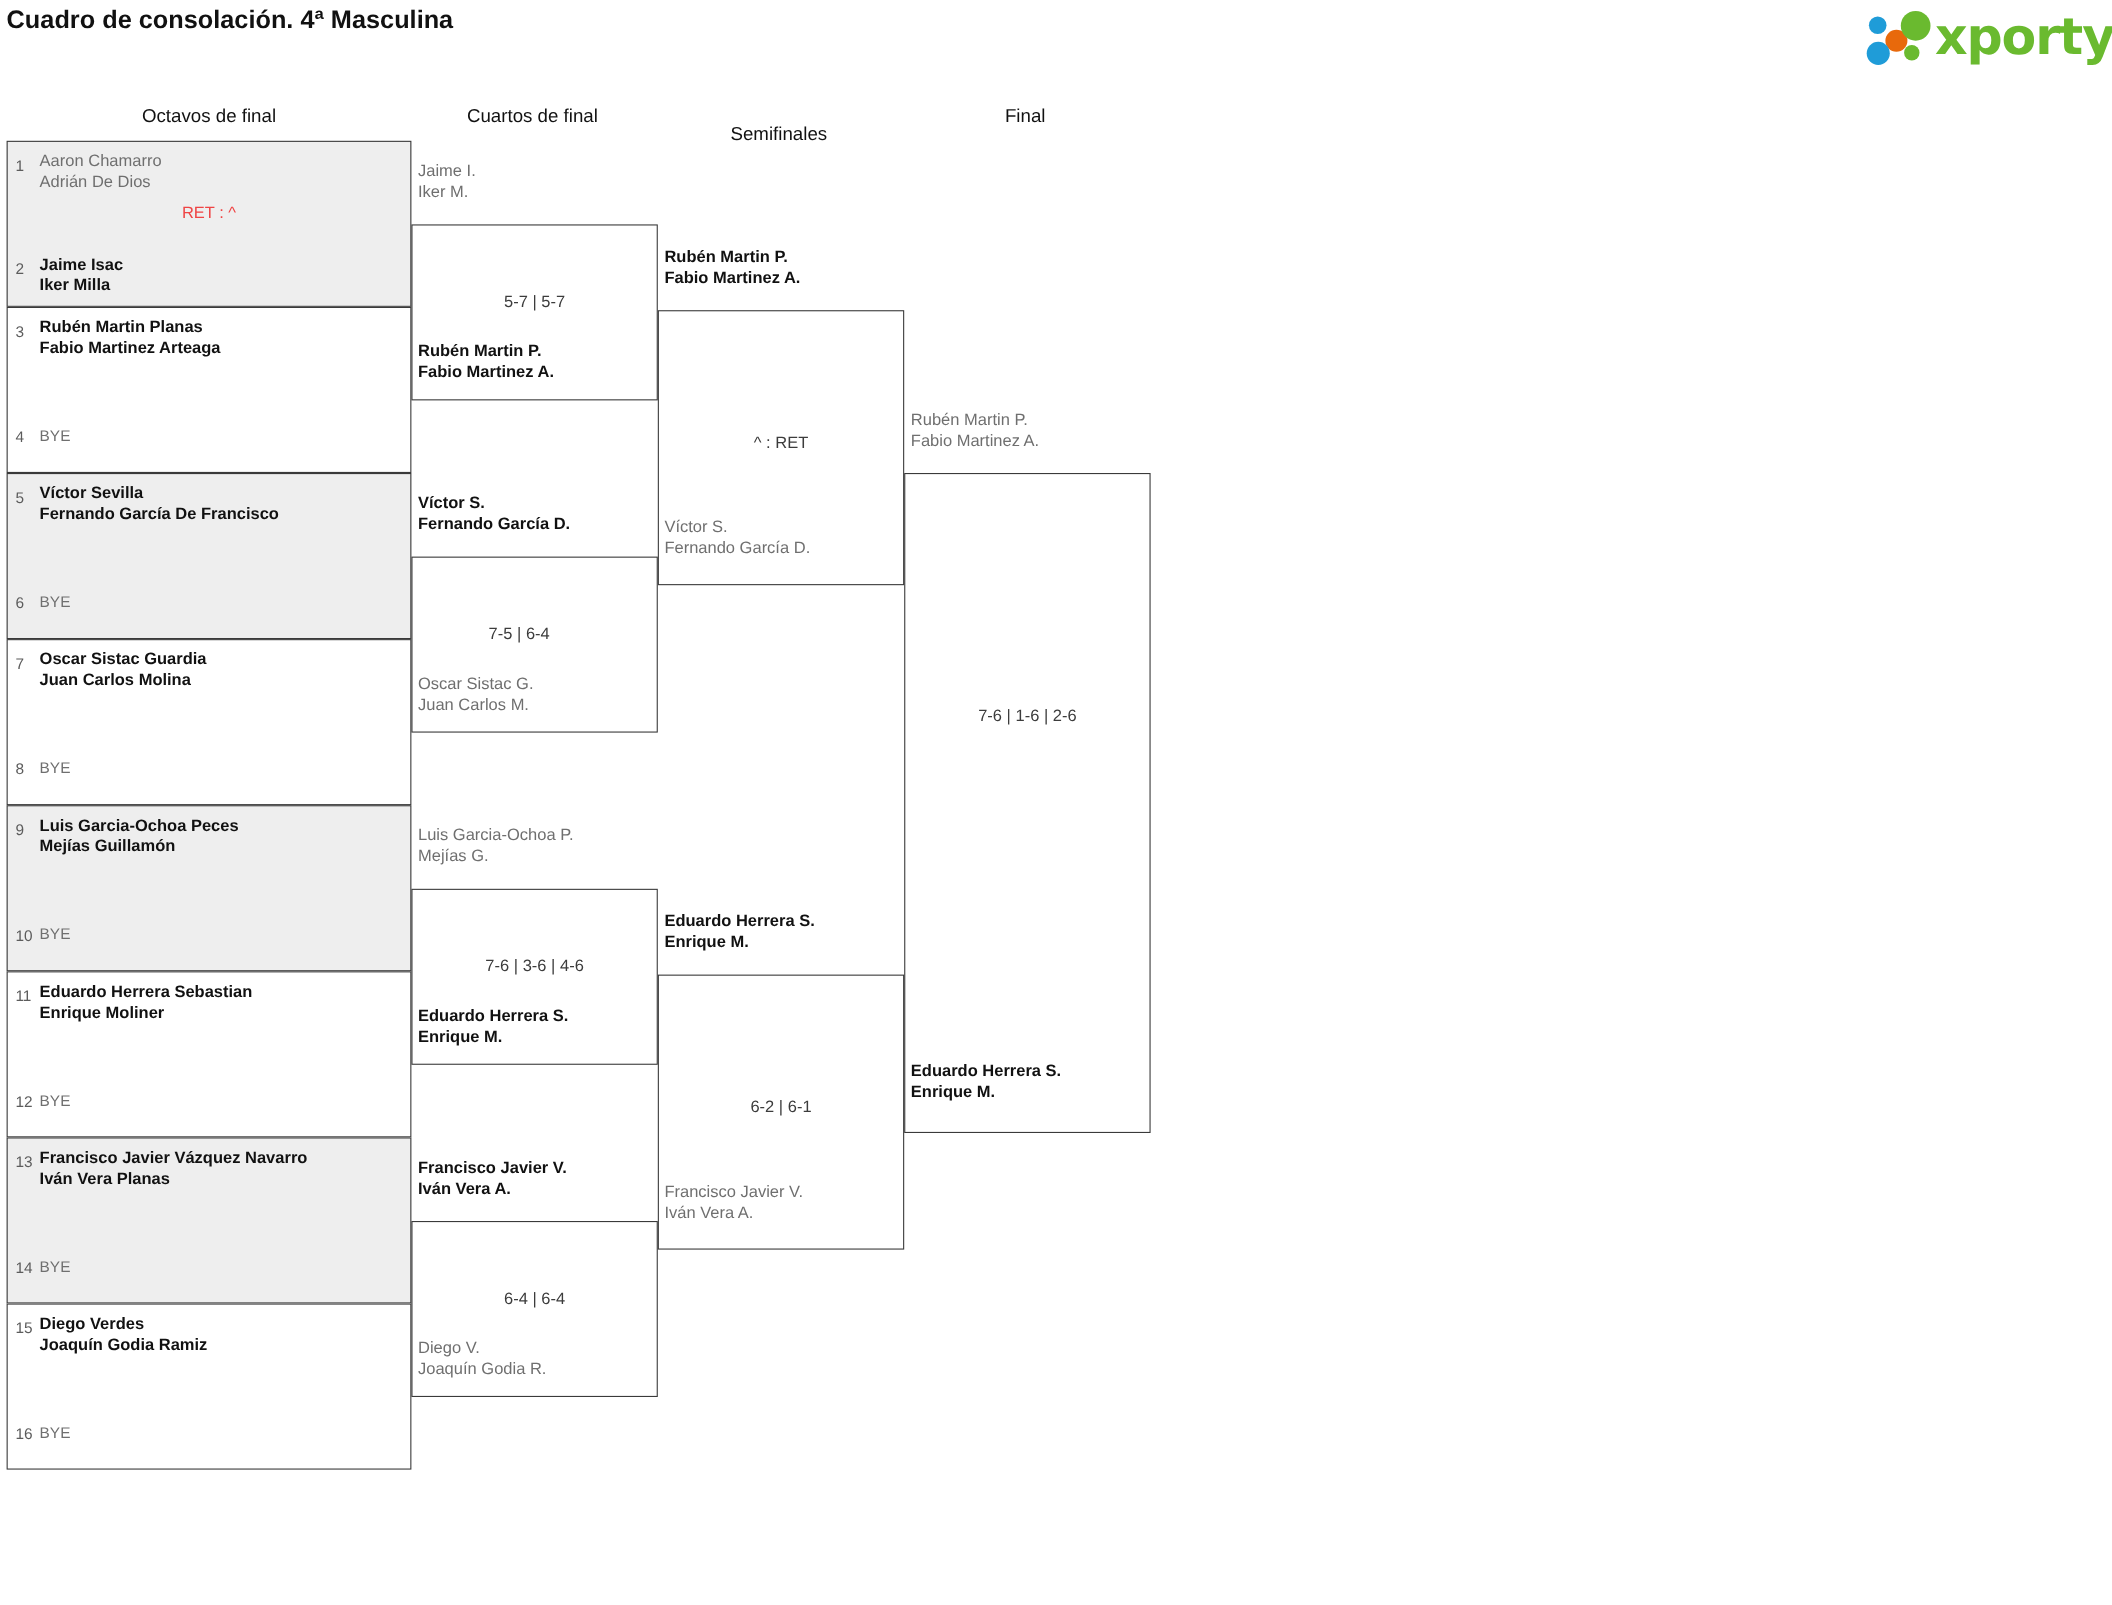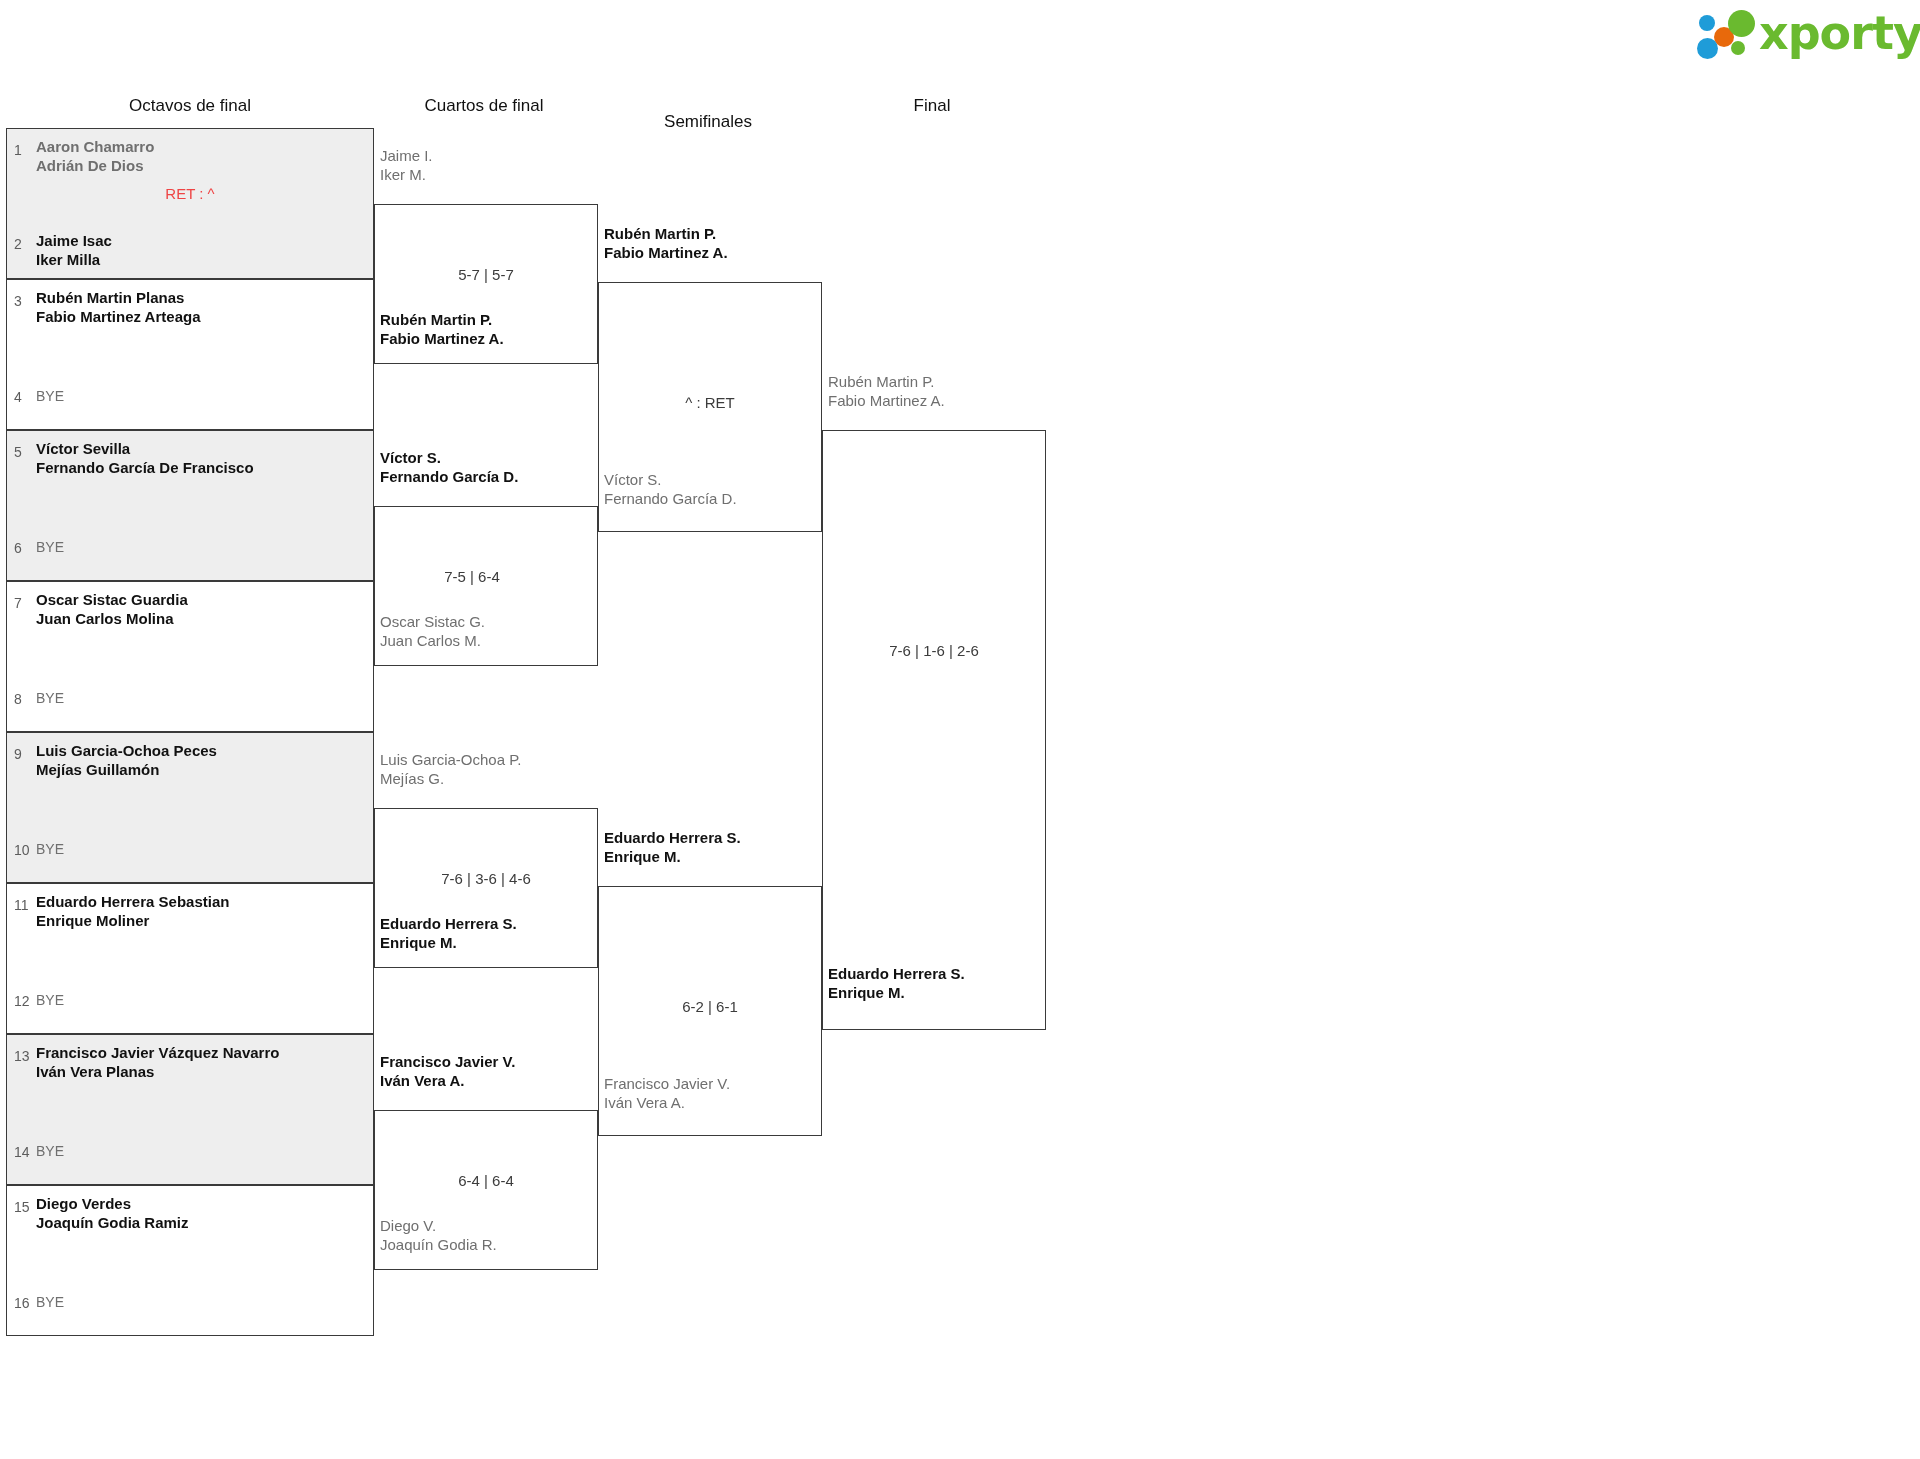--- a/index.html
+++ b/index.html
@@ -40,21 +40,21 @@
   .r1-cell.shaded{background:#eeeeee;}
   .seed{
     position:absolute;left:8px;
     font-size:14px;color:#5c5c5c;font-weight:400;
   }
   .team{
     position:absolute;left:30px;
     font-size:15px;line-height:19px;font-weight:700;color:#111111;
     white-space:nowrap;
   }
-  .team.loser{font-weight:700;color:#6f6f6f;}
+  .team.loser{font-weight:400;color:#6f6f6f;}
   .team.bye{
     left:30px;font-size:14px;font-weight:400;color:#6f6f6f;
   }
   .r1-score{
     position:absolute;text-align:center;
     font-size:15px;color:#ef4444;font-weight:400;white-space:nowrap;
   }
   
   .mbox{
     position:absolute;box-sizing:border-box;
@@ -69,20 +69,21 @@
   .mteam.loser{font-weight:400;color:#6f6f6f;}
   .mscore{
     position:absolute;text-align:center;
     font-size:15px;color:#3c3c3c;font-weight:400;white-space:nowrap;
   }
 </style>
 </head>
 <body>
 
 <div id="title-block">
+  <div class="line">Cuadro de consolación. 4ª Masculina</div>
 </div>
 
 <div id="logo">
   <div class="dots">
     <div class="dot" style="left:2px;top:8px;width:16px;height:16px;background:#1f9cd8;"></div>
     <div class="dot" style="left:17px;top:20px;width:20px;height:20px;background:#e8690b;"></div>
     <div class="dot" style="left:0px;top:31px;width:21px;height:21px;background:#1f9cd8;"></div>
     <div class="dot" style="left:31px;top:3px;width:27px;height:27px;background:#6aba2f;"></div>
     <div class="dot" style="left:34px;top:34px;width:14px;height:14px;background:#6aba2f;"></div>
   </div>

